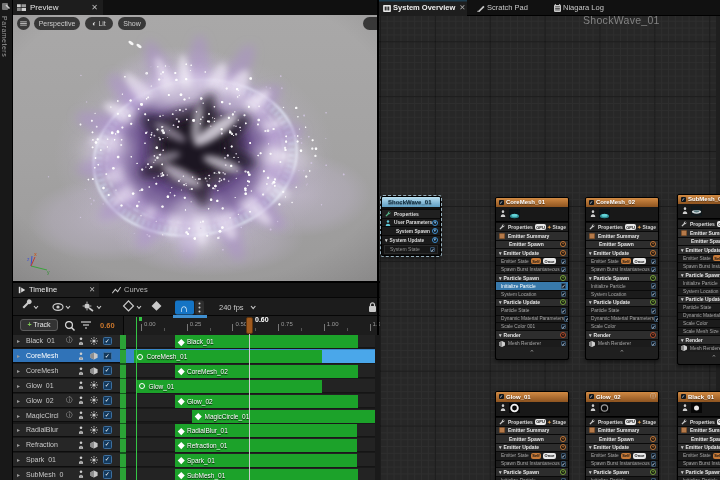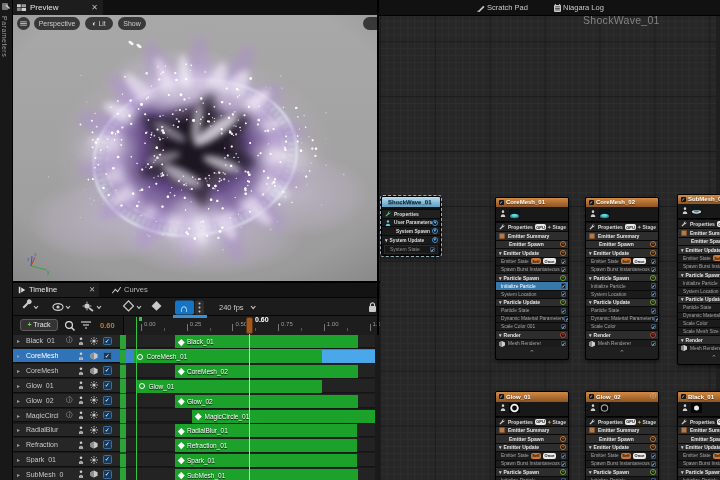--- a/index.html
+++ b/index.html
@@ -1529,20 +1529,25 @@
         <span class="lb">Particle Spawn</span>
         <span class="sp"></span>
       </div>
       <div class="rm" style="height:8.4px;padding-left:3px;">
         <span class="lb">Initialize Particle</span>
         <span class="sp"></span>
       </div>
 
 </div>
 <div class="abs" id="gtabbar">
+  <div class="gtab" id="gtab1"><svg width="8" height="7" style="margin:4.5px 0 0 4px;vertical-align:top" viewBox="0 0 10 9">
+          <rect width="10" height="9" rx="1" fill="#e8e8e8"></rect>
+          <rect x="2" y="2" width="2.5" height="5" fill="#333"></rect>
+          <rect x="5.5" y="2" width="2.5" height="5" fill="#333"></rect>
+        </svg> <span style="font-weight:bold">System Overview</span> <span style="color:#aaa;margin-left:2px">✕</span></div>
   <div class="gtab" style="left:94px;width:60px"><svg width="8" height="7" style="margin:4.5px 2px 0 4px;vertical-align:top" viewBox="0 0 10 9">
           <path d="M1 8 8 1l1.5 1.5L3 9z" fill="#c9c9c9"></path>
           <path d="M0 9l1-2 1.5 1.5z" fill="#c9c9c9"></path>
         </svg>Scratch Pad</div>
   <div class="gtab" style="left:171px;width:70px"><svg width="7" height="8" style="margin:4px 2px 0 4px;vertical-align:top" viewBox="0 0 9 10">
           <rect y="1" width="9" height="9" rx="1" fill="#c9c9c9"></rect>
           <rect x="1" y="0" width="1.5" height="2" fill="#c9c9c9"></rect>
           <rect x="6.5" y="0" width="1.5" height="2" fill="#c9c9c9"></rect>
           <rect x="1.5" y="3" width="6" height="1" fill="#333"></rect>
           <rect x="1.5" y="5" width="6" height="1" fill="#333"></rect>

